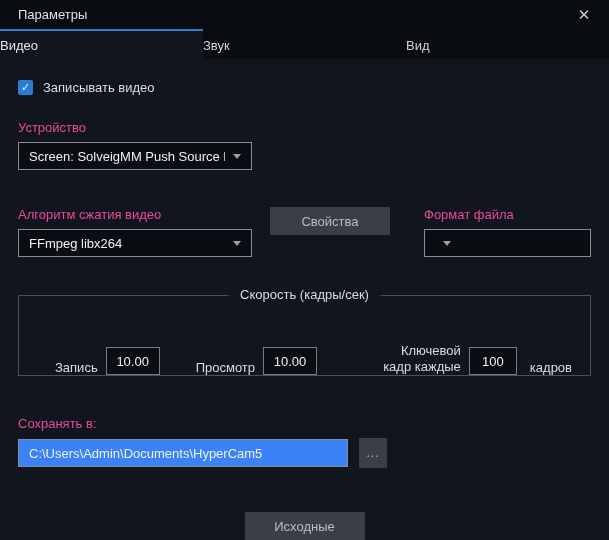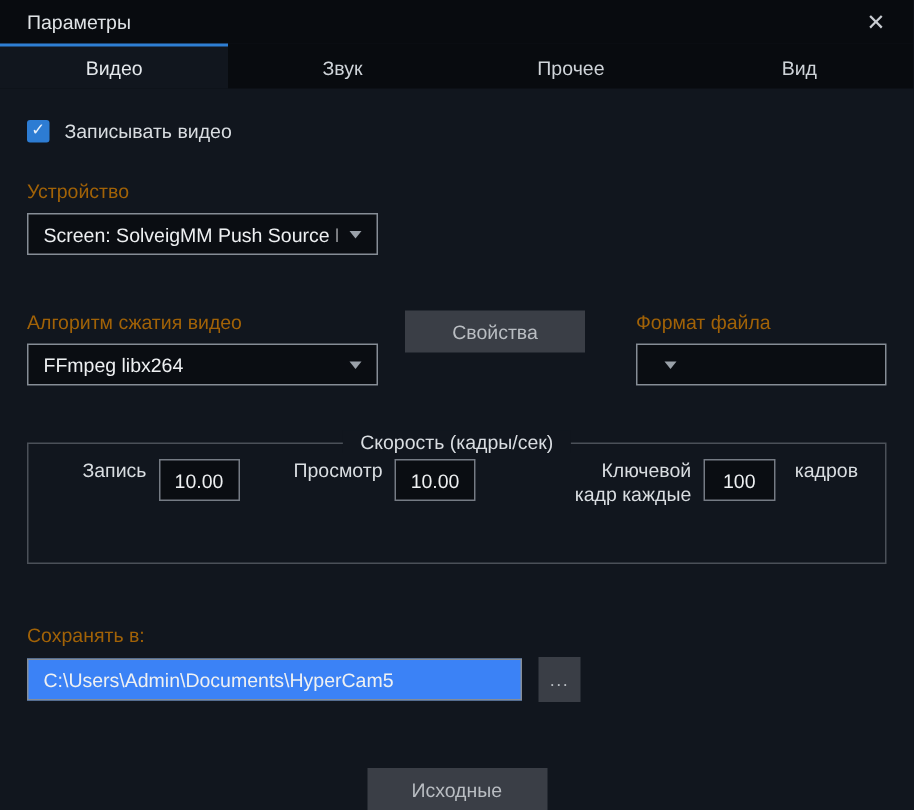--- a/index.html
+++ b/index.html
@@ -21,37 +21,37 @@
   }
   .titlebar .title { color: #dfe3e6; font-size: 13px; }
   .close-btn {
     width: 26px; height: 24px; display: flex; align-items: center; justify-content: center;
     color: #c9cdd2; font-size: 15px; cursor: default;
   }
 
   
   .tabbar { height: 30px; background: #080b0f; display: flex; flex: 0 0 auto; }
   .tab {
-    flex: 1 1 0; display: flex; align-items: center; justify-content: center;
+    flex: 1 1 0; display: flex; align-items: center; 
     color: #cfd4d9; border-top: 2px solid transparent; cursor: default;
   }
   .tab.active { background: #11161e; border-top: 2px solid #2e7fd4; color: #e4e8ec; }
 
   
   .content { flex: 1 1 auto; padding: 21px 18px 0 18px; position: relative; }
 
   .check-row { display: flex; align-items: center; margin-bottom: 25px; }
   .checkbox {
     width: 15px; height: 15px; background: #2d7cd3; border-radius: 2px;
     display: flex; align-items: center; justify-content: center;
     color: #eaf1f9; font-size: 11px; line-height: 1;
   }
   .check-row .lbl { margin-left: 10px; }
 
-  .field-label { color: #a16207; margin-bottom: 7px; }
+  .field-label { color: #ec4899; margin-bottom: 7px; }
 
   .combo {
     height: 28px; background: #0a0d12; border: 1px solid #868d96;
     display: flex; align-items: center; padding: 0 10px; color: #eef0f2;
   }
   .combo .combo-text { flex: 1 1 auto; white-space: nowrap; overflow: hidden; }
   .arrow-down {
     width: 0; height: 0; flex: 0 0 auto; margin-left: 8px;
     border-left: 4px solid transparent; border-right: 4px solid transparent;
     border-top: 5px solid #9aa1a9;
@@ -66,21 +66,21 @@
   .btn {
     background: #3a3e46; border: none; color: #b9bdc2; font-size: 13px;
     font-family: "Liberation Sans", "DejaVu Sans", sans-serif;
     display: flex; align-items: center; justify-content: center; cursor: default;
   }
   .btn-properties { width: 120px; height: 28px; margin-left: 18px; }
 
   
   .groupbox {
     margin-top: 38px; height: 81px; border: 1px solid #4b5058; position: relative;
-    display: flex; align-items: flex-start; padding: 10px 18px 0 36px;
+    display: flex; align-items: flex-end; padding: 10px 18px 0 36px;
   }
   .groupbox .legend {
     position: absolute; top: -9px; left: 50%; transform: translateX(-50%);
     background: #11161e; padding: 0 12px; color: #d9dde1; white-space: nowrap;
   }
   .num-input {
     height: 28px; background: #0a0d12; border: 1px solid #757b84; color: #eef0f2;
     text-align: center; font-size: 13px; font-family: "Liberation Sans", "DejaVu Sans", sans-serif;
   }
   .w54 { width: 54px; margin-left: 8px; }
@@ -116,23 +116,20 @@
       <span>✕</span>
     </div>
   </div>
 
   <div class="tabbar">
     <div class="tab active">
       <span>Видео</span>
     </div>
     <div class="tab">
       <span>Звук</span>
-    </div>
-    <div class="tab">
-      <span>Прочее</span>
     </div>
     <div class="tab">
       <span>Вид</span>
     </div>
   </div>
 
   <div class="content">
 
     <div class="check-row">
       <div class="checkbox">

